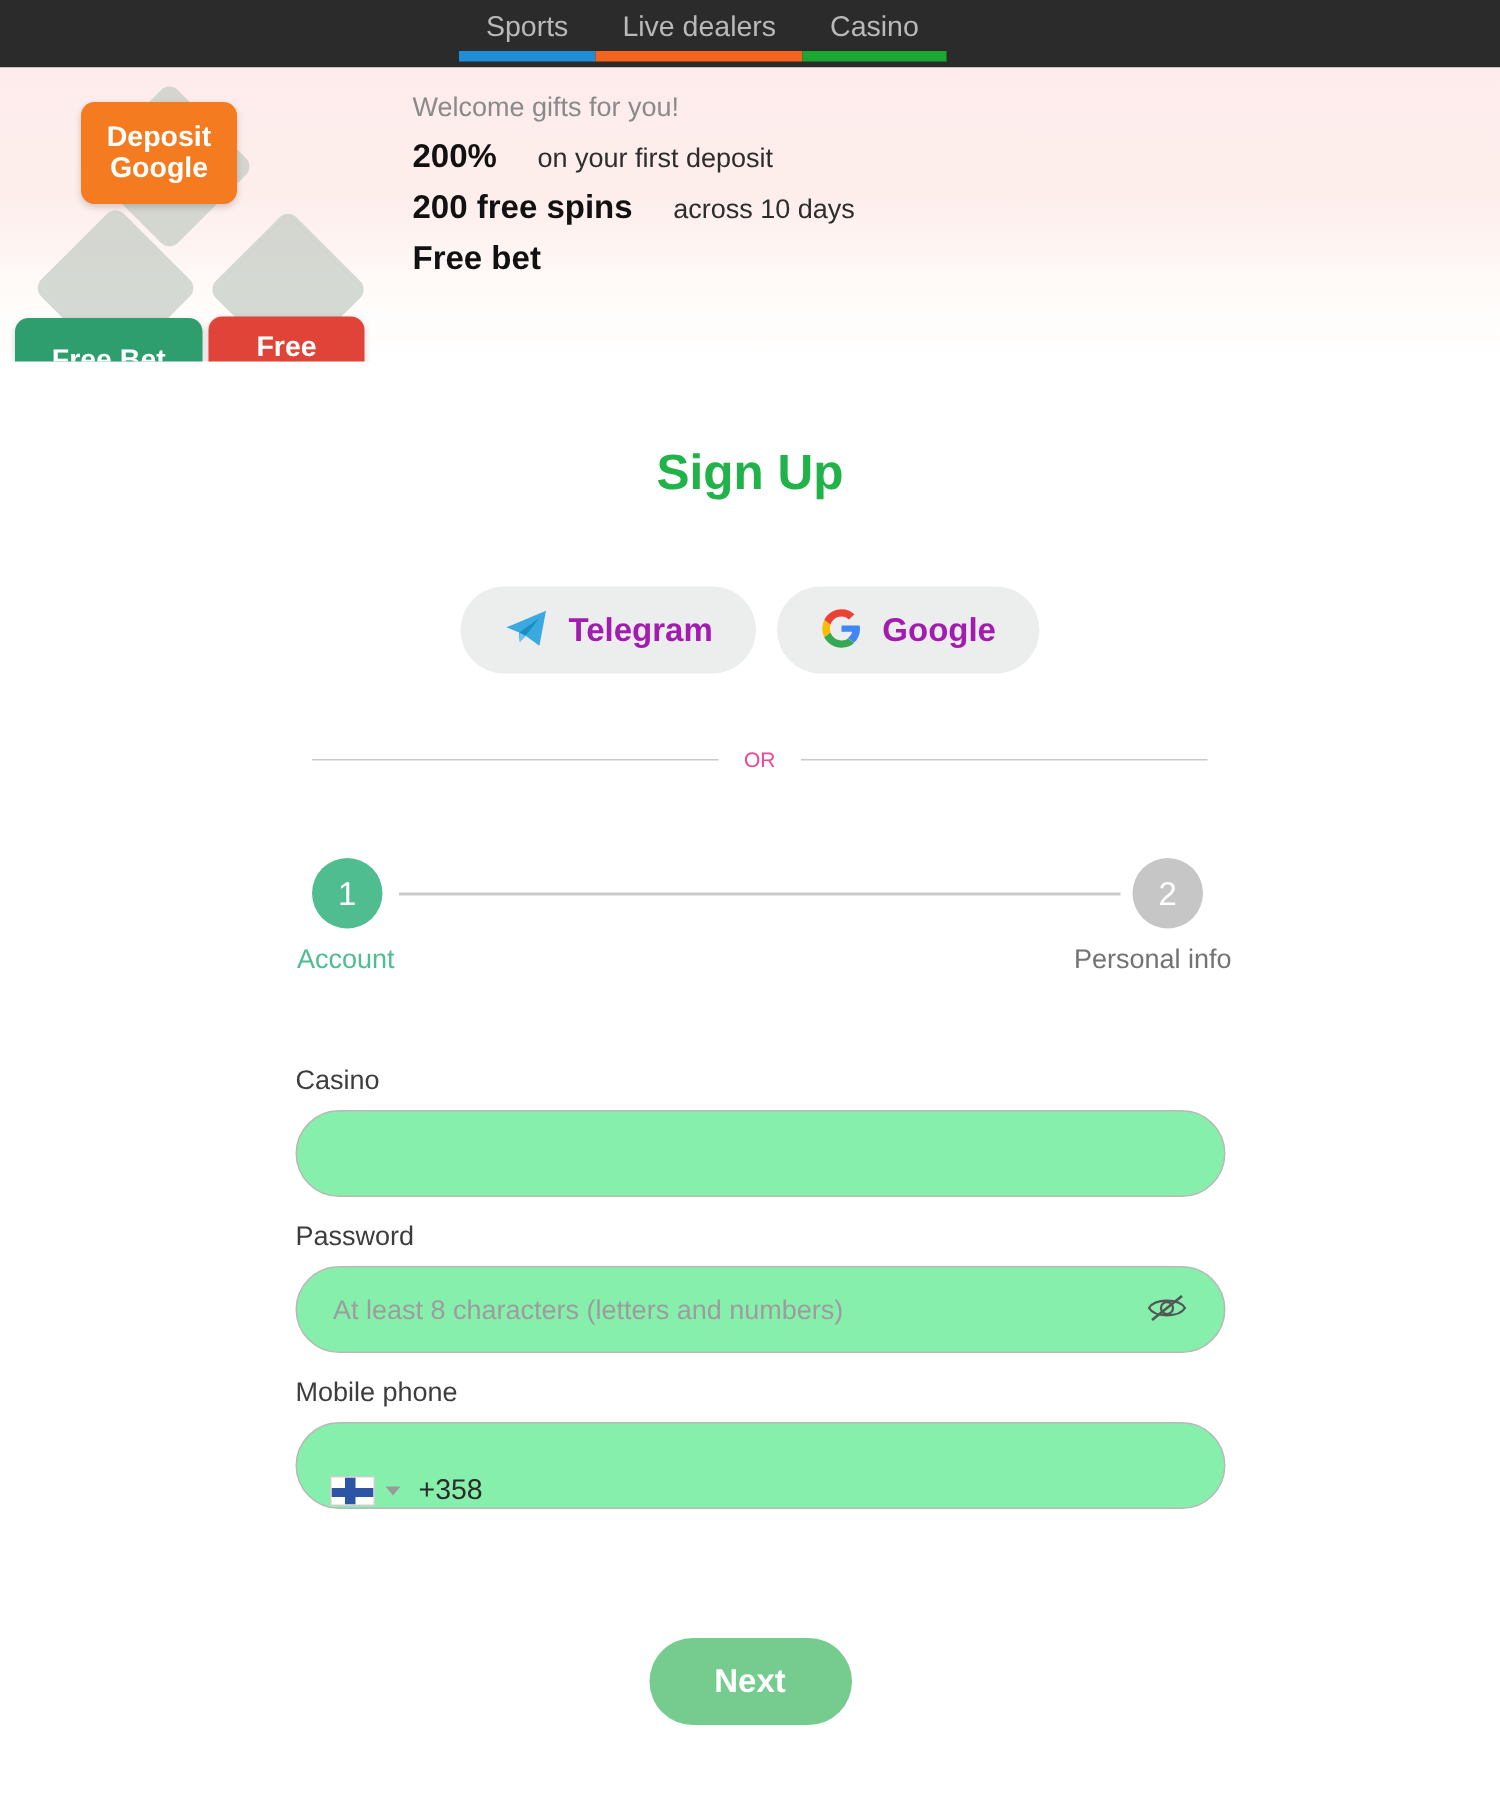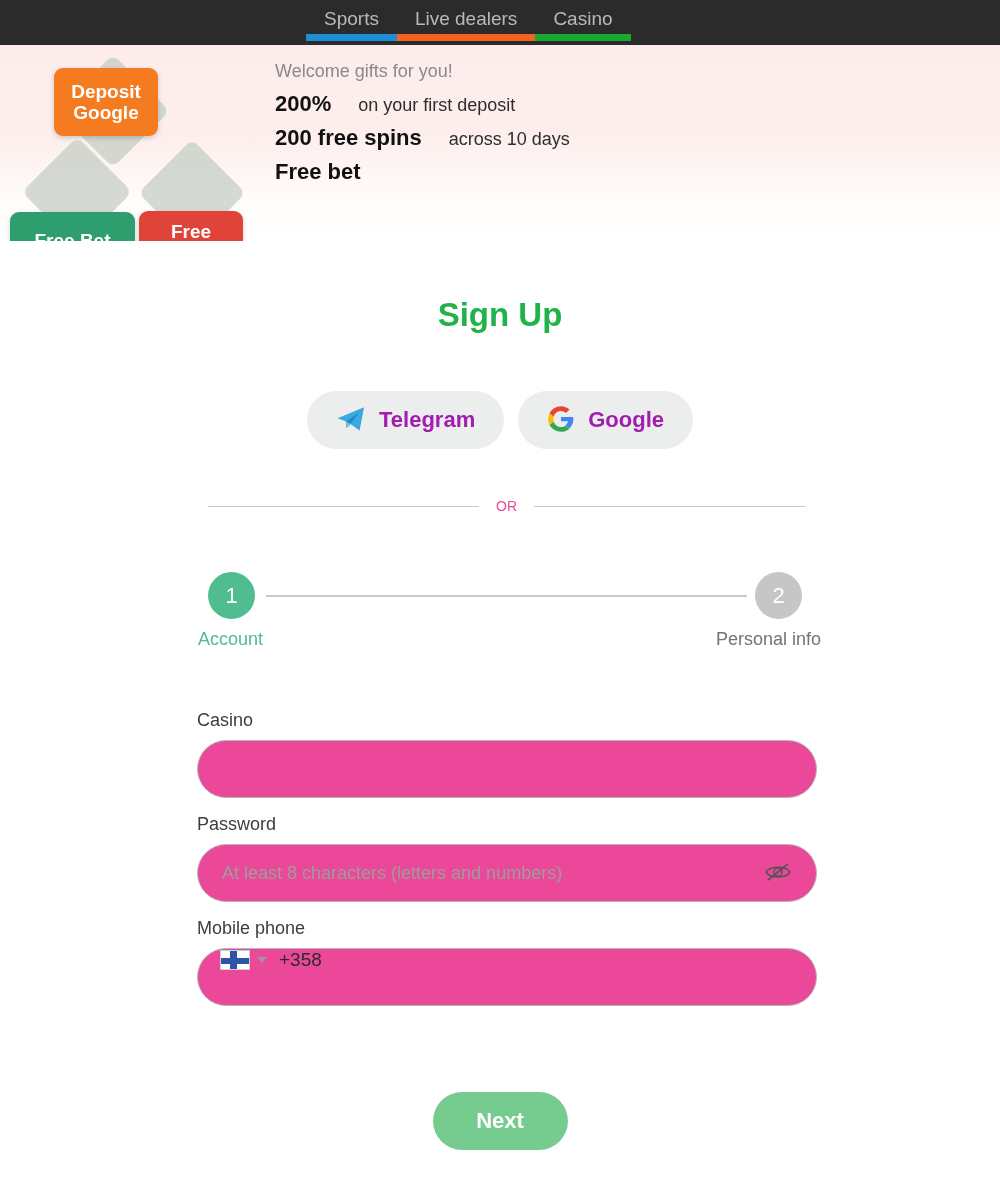--- a/index.html
+++ b/index.html
@@ -244,23 +244,23 @@
     font-size: 18px;
     color: #3d3d3d;
     margin-bottom: 9px;
   }
   .input-shell {
     position: relative;
     width: 620px;
     height: 58px;
     border: 1px solid #b8b8b8;
     border-radius: 29px;
-    background: #ec4899;
-    display: flex;
-    align-items: flex-start;
+    background: #86efac;
+    display: flex;
+    align-items: flex-end;
   }
   .input-shell input {
     flex: 1;
     height: 56px;
     border: none;
     outline: none;
     background: transparent;
     padding: 0 24px;
     font-size: 18px;
     color: #333333;

